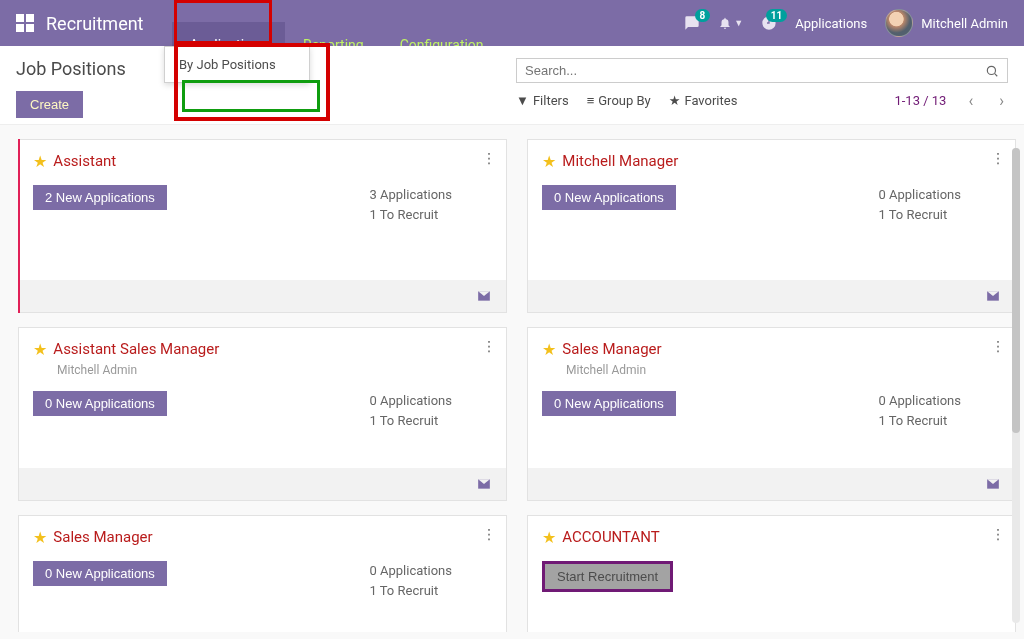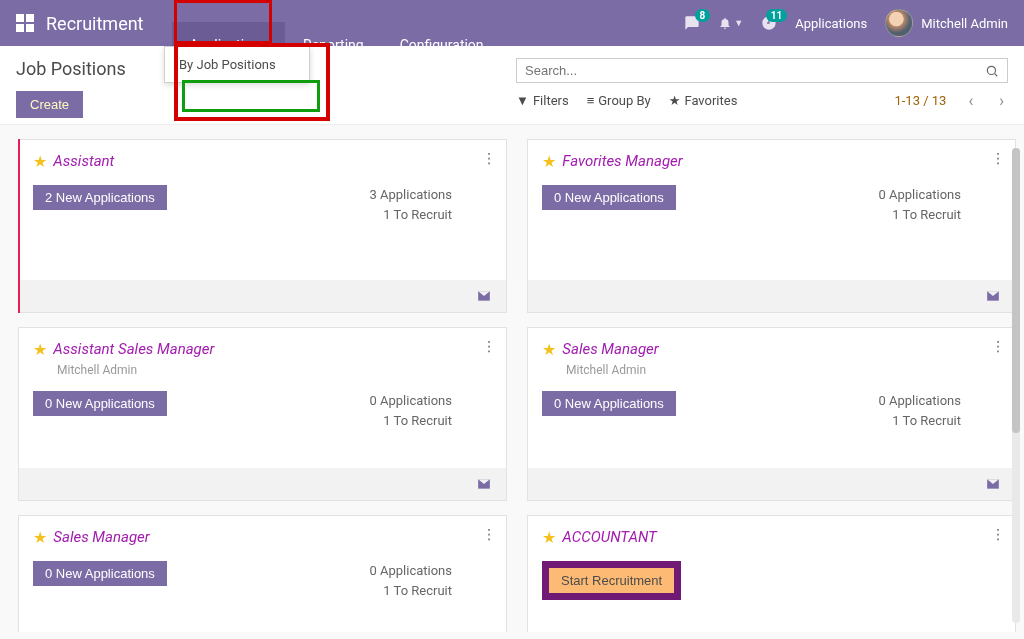--- a/index.html
+++ b/index.html
@@ -2,21 +2,21 @@
 <html><head>
 <meta charset="utf-8">
 <style>
 * { box-sizing: border-box; margin: 0; padding: 0; }
 body { font-family: -apple-system, "Segoe UI", Roboto, sans-serif; font-size: 13px; color: #4c4c4c; background: #f9f9f9; width: 1024px; height: 639px; overflow: hidden; position: relative; }
 .topnav { background: #7c6ca6; height: 46px; display: flex; align-items: center; padding: 0 16px; color: #fff; }
 .topnav .apps-icon { width: 18px; height: 18px; display: grid; grid-template-columns: 1fr 1fr; grid-template-rows: 1fr 1fr; gap: 2px; margin-right: 12px; cursor: pointer; }
 .topnav .apps-icon span { background: #fff; }
 .topnav .brand { font-size: 18px; font-weight: 400; margin-right: 28px; }
 .topnav .menu { display: flex; height: 100%; margin-top: 44px; }
-.topnav .menu .item { padding: 0 18px; display: flex; align-items: center; cursor: pointer; font-size: 14px; color: #ffffff; height: 100%; }
+.topnav .menu .item { padding: 0 18px; display: flex; align-items: center; cursor: pointer; font-size: 14px; color: #bef264; height: 100%; }
 .topnav .menu .item.active { background: #6b5c96; color: #fff; }
 .topnav .spacer { flex: 1; }
 .topnav .right { display: flex; align-items: center; gap: 18px; }
 .topnav .right .ic { position: relative; cursor: pointer; color: #e7e2f0; display:flex; align-items:center; }
 .topnav .right .badge { position: absolute; top: -6px; right: -10px; background: #00a09d; color: #fff; border-radius: 8px; font-size: 10px; padding: 1px 5px; font-weight: bold; }
 .topnav .right .company { font-size: 13px; cursor: pointer; }
 .topnav .right .user { display: flex; align-items: center; gap: 8px; cursor: pointer; }
 .topnav .right .avatar { width: 28px; height: 28px; border-radius: 50%; background: radial-gradient(circle at 40% 35%, #f3d2b3 30%, #b9876a 33%, #52606d 60%); border:1px solid rgba(255,255,255,.3); }
 
 .highlight-red-tab { position:absolute; border:3px solid #d40000; pointer-events:none; top:0; left:174px; width:98px; height:44px; z-index:50; }
@@ -27,41 +27,41 @@
 .controlbar .left { flex:0 0 500px; }
 .controlbar .title { font-size: 18px; color:#4a4a4a; margin-bottom:12px; }
 .controlbar .create-btn { background:#7c6ca6; color:#fef9c3; border:none; padding:6px 14px; font-size:13px; cursor:pointer; }
 .controlbar .right { flex:1; }
 .searchbox { border:1px solid #ccc; display:flex; align-items:center; padding:4px 8px; margin-bottom:8px; }
 .searchbox input { border:none; outline:none; flex:1; font-size:13px; background:transparent; }
 .searchbox .sicon { color:#666; cursor:pointer; }
 .toolbar2 { display:flex; align-items:center; gap:18px; color:#4c4c4c; font-size:13px; }
 .toolbar2 .tb { cursor:pointer; display:flex; align-items:center; gap:4px; }
 .toolbar2 .push { flex:1; }
-.toolbar2 .pager { color:#a16207;margin-left:24px; }
+.toolbar2 .pager { color:#701a75;margin-left:24px; }
 .toolbar2 .arrow { color:#888; cursor:pointer; font-size:16px; padding:0 4px; }
 
 .dropdown-menu { position:absolute; top:46px; left:164px; background:#fff; border:1px solid #d0d0d0; box-shadow:0 2px 6px rgba(0,0,0,.15); z-index:45; min-width:146px; padding:4px 0; }
 .dropdown-menu .mitem { padding:6px 14px; font-size:13px; cursor:pointer; color:#4c4c4c; }
 .dropdown-menu .mitem.hover { background:#e9e9e9; }
 
 .kanban { padding:14px 8px 14px 18px; display:grid; grid-template-columns: 1fr 1fr; gap:14px 20px; overflow-y:auto; height: calc(639px - 46px - 86px); }
 .scrollbar-fake { position:absolute; right:4px; top:148px; bottom:16px; width:8px; background:#e9e9e9; border-radius:4px; }
 .scrollbar-fake .thumb { position:absolute; top:0; width:100%; height:60%; background:#c4c4c4; border-radius:4px; }
 
 .card { background:#fff; border:1px solid #e2e2e2; position:relative; display:flex; flex-direction:column; }
 .card .body { padding:12px 14px 18px; display:flex; flex-direction:column; gap:4px; min-height:140px; }
 .card .head { display:flex; align-items:flex-start; gap:6px; }
 .card .star { color:#f3c01c; font-size:16px; cursor:pointer; }
-.card .jtitle { font-size:15px; color:#a21caf;font-style:italic; }
+.card .jtitle { font-size:15px; color:#b91c1c; }
 .card .sub { font-size:12px; color:#999; margin-left:24px; }
 .card .row2 { display:flex; align-items:flex-start; margin-top:10px; }
 .card .pill { background:#7c6ca6; color:#fff; padding:5px 12px; font-size:13px; cursor:pointer; border:none; }
-.card .pill.white { background:#fdba74; color:#4c4c4c; border:7px solid #701a75; }
-.card .stats { margin-left:auto; text-align:right; color:#666; font-size:13px; line-height:1.5; padding-right:40px; }
+.card .pill.white { background:#a3a3a3; color:#4c4c4c; border:3px solid #701a75; }
+.card .stats { margin-left:auto; text-align:left; color:#666; font-size:13px; line-height:1.5; padding-right:40px; }
 .card .dots { position:absolute; top:10px; right:10px; cursor:pointer; color:#666; font-size:14px; }
 .card .foot { background:#f2f2f2; height:32px; display:flex; align-items:center; justify-content:flex-end; padding:0 14px; }
 .card .mail { color:#7c6ca6; cursor:pointer; }
 .card.redstripe::before { content:""; position:absolute; left:-1px; top:-1px; bottom:-1px; width:2px; background:#e12158; }
 
 svg { display:block; }
 </style>
 </head>
 <body>
 
@@ -172,21 +172,21 @@
             <path d="M2 4h20v16H2z"></path>
             <path d="M2 4l10 8 10-8" fill="#f2f2f2"></path>
           </svg>
         </span>
       </div>
     </div>
     <div class="card">
       <div class="body">
         <div class="head">
           <span class="star">★</span>
-          <span class="jtitle">Favorites Manager</span>
+          <span class="jtitle">Mitchell Manager</span>
         </div>
         <div class="row2">
           <button class="pill">0 New Applications</button>
           <div class="stats">
             <div>0 Applications</div>
             <div>1 To Recruit</div>
           </div>
         </div>
       </div>
       <div class="dots">⋮</div>

